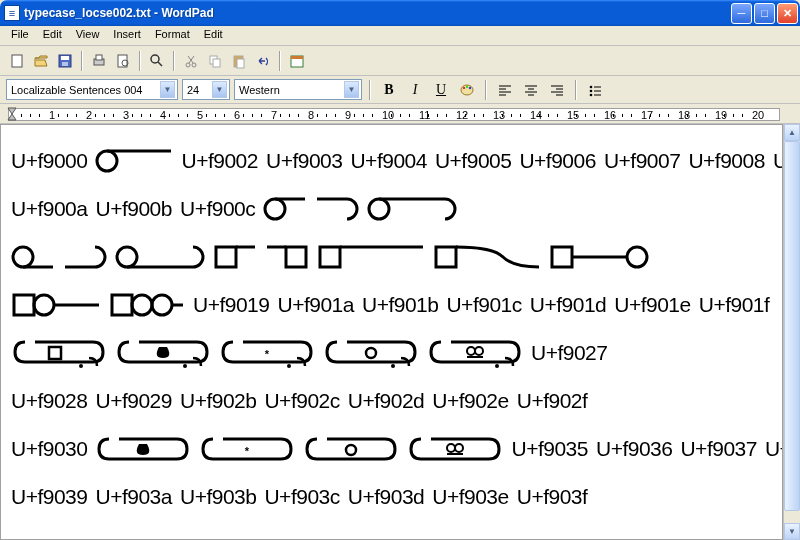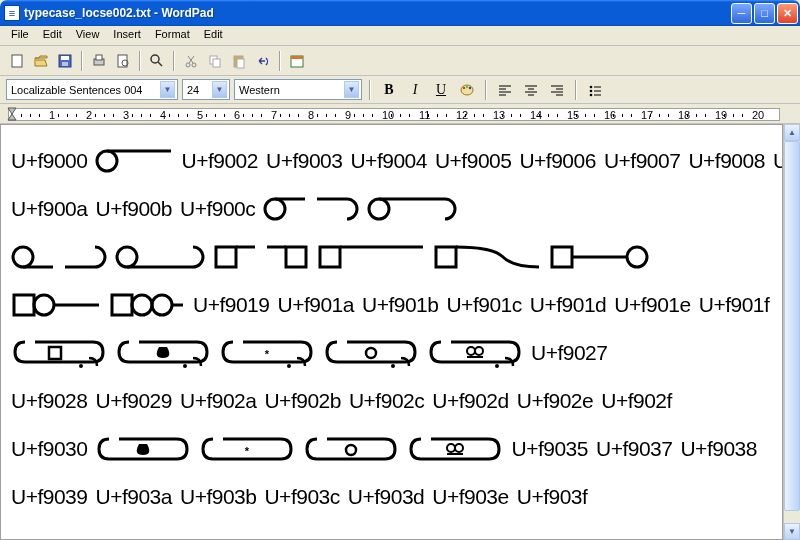--- a/index.html
+++ b/index.html
@@ -443,21 +443,20 @@
             <line x1="40" y1="19" x2="56" y2="19" stroke="#000" stroke-width="2"></line>
             <circle cx="70" cy="28" r="2" fill="#000"></circle>
             <path d="M78 20 Q86 20 86 28" fill="none" stroke="#000" stroke-width="2.5"></path>
           </svg>
         </span>
       <span class="code">U+f9027</span>
     </div>
     <div class="line">
       <span class="code">U+f9028</span>
       <span class="code">U+f9029</span>
-      <span class="code">U+f902a</span>
       <span class="code">U+f902b</span>
       <span class="code">U+f902c</span>
       <span class="code">U+f902d</span>
       <span class="code">U+f902e</span>
       <span class="code">U+f902f</span>
     </div>
     <div class="line">
       <span class="code">U+f9030</span>
       <span class="glyph">
           <svg width="96" height="26">
@@ -479,20 +478,21 @@
         </span>
       <span class="glyph">
           <svg width="96" height="26">
             <path d="M14 3 Q4 3 4 13 Q4 23 14 23 L82 23 Q92 23 92 13 Q92 3 82 3 L24 3" fill="none" stroke="#000" stroke-width="3"></path>
             <circle cx="44" cy="12" r="4" fill="none" stroke="#000" stroke-width="2"></circle>
             <circle cx="52" cy="12" r="4" fill="none" stroke="#000" stroke-width="2"></circle>
             <line x1="40" y1="18" x2="56" y2="18" stroke="#000" stroke-width="2"></line>
           </svg>
         </span>
       <span class="code">U+f9035</span>
+      <span class="code">U+f9036</span>
       <span class="code">U+f9037</span>
       <span class="code">U+f9038</span>
     </div>
     <div class="line">
       <span class="code">U+f9039</span>
       <span class="code">U+f903a</span>
       <span class="code">U+f903b</span>
       <span class="code">U+f903c</span>
       <span class="code">U+f903d</span>
       <span class="code">U+f903e</span>

